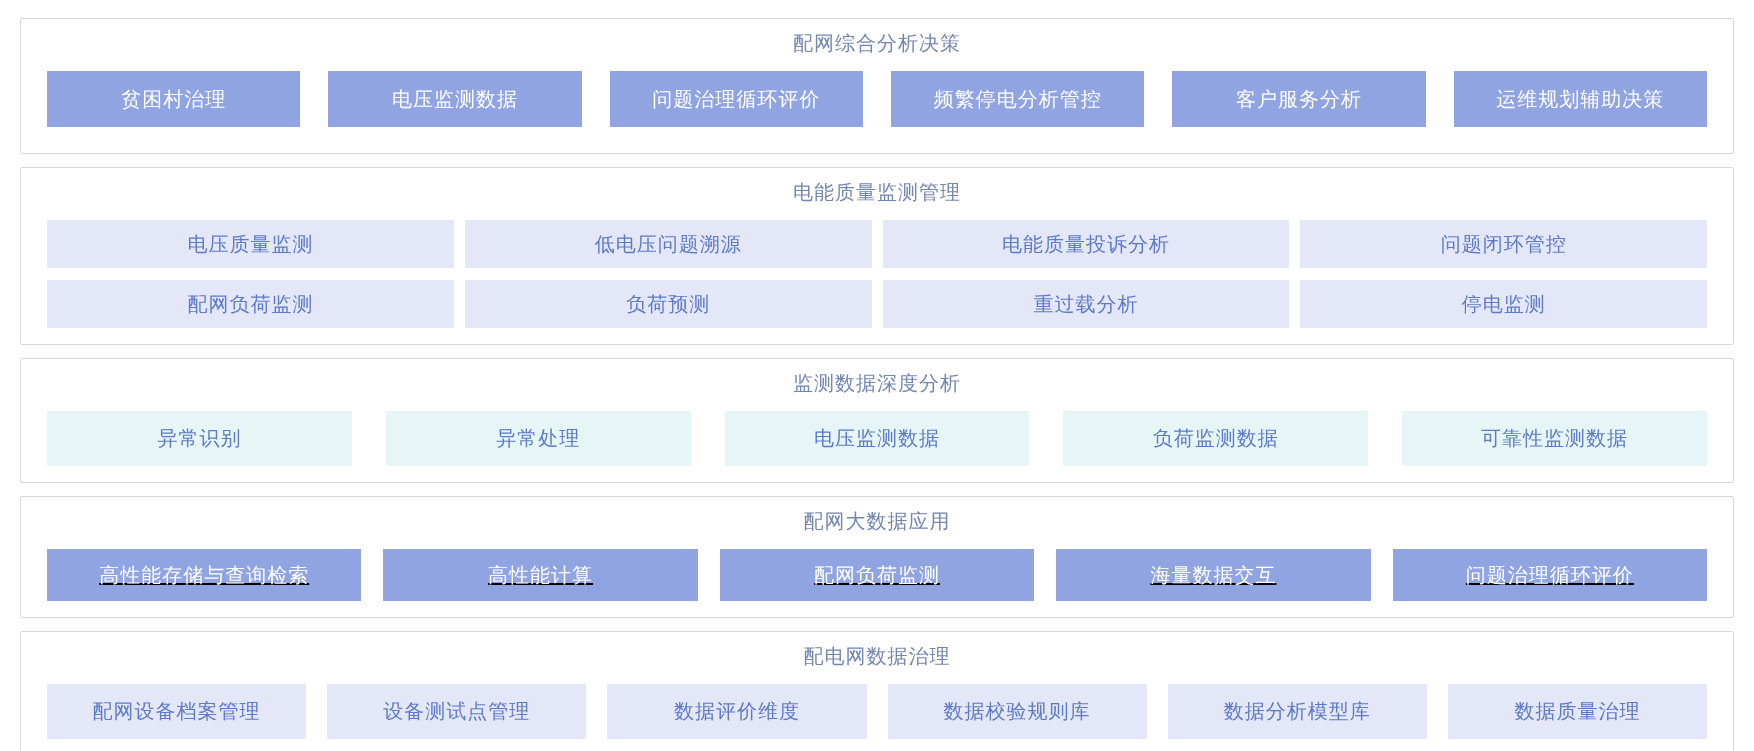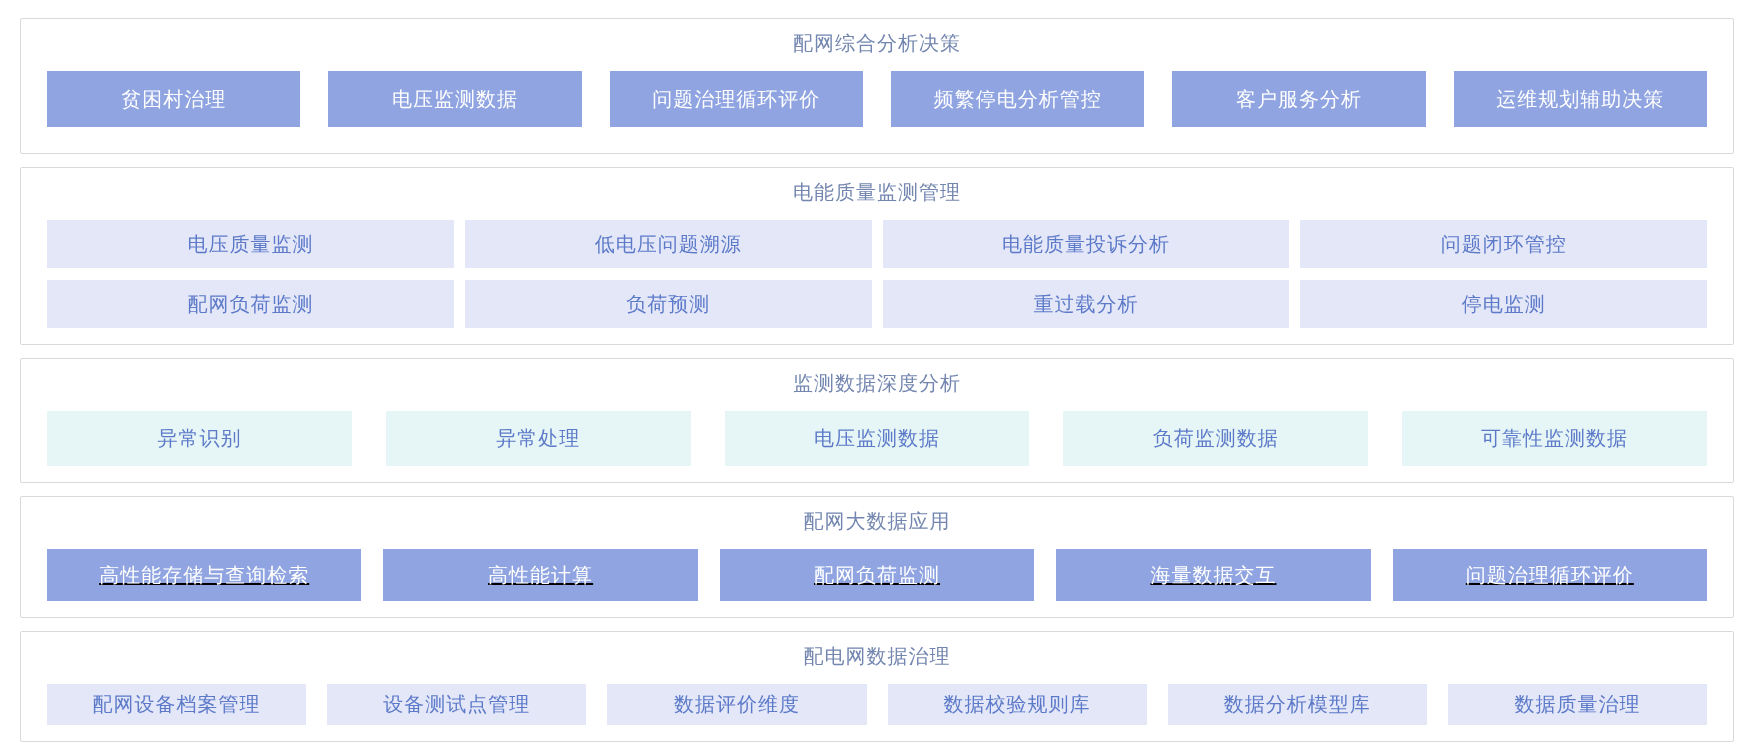--- a/index.html
+++ b/index.html
@@ -54,21 +54,21 @@
   }
   .style-cyan .tile {
     background: var(--cyan-button-bg, #e6f6f6);
     color: var(--light-button-text, #5d7ac9);
   }
   
   .s0 .tile-row { gap: 28px; }  .s0 .tile { height: 56px; }  .s0 { padding-bottom: 26px; }
   .s1 .tile-row { gap: 11px; }  .s1 .tile { height: 48px; }
   .s2 .tile-row { gap: 34px; }  .s2 .tile { height: 55px; }
   .s3 .tile-row { gap: 22px; text-decoration: underline; }  .s3 .tile { height: 52px; }
-  .s4 .tile-row { gap: 21px; }  .s4 .tile { height: 41px; }
+  .s4 .tile-row { gap: 21px; }  .s4 .tile { height: 55px; }
 </style>
 </head>
 <body>
 
 <div class="page">
     <section class="panel s0 style-solid">
     <div class="panel-title">配网综合分析决策</div>
     <div class="rows">
         <div class="tile-row">
           <div class="tile">贫困村治理</div>

